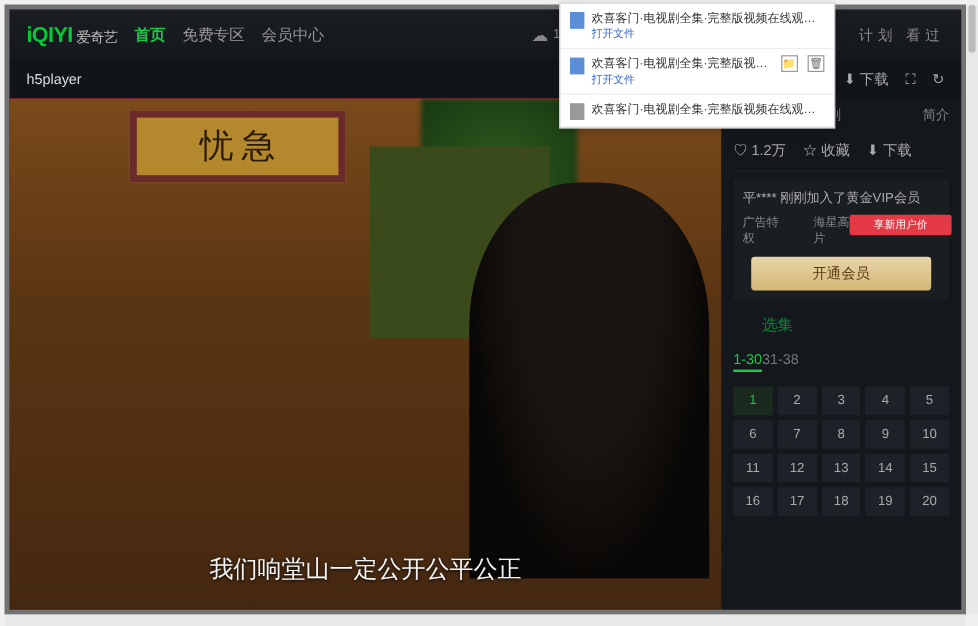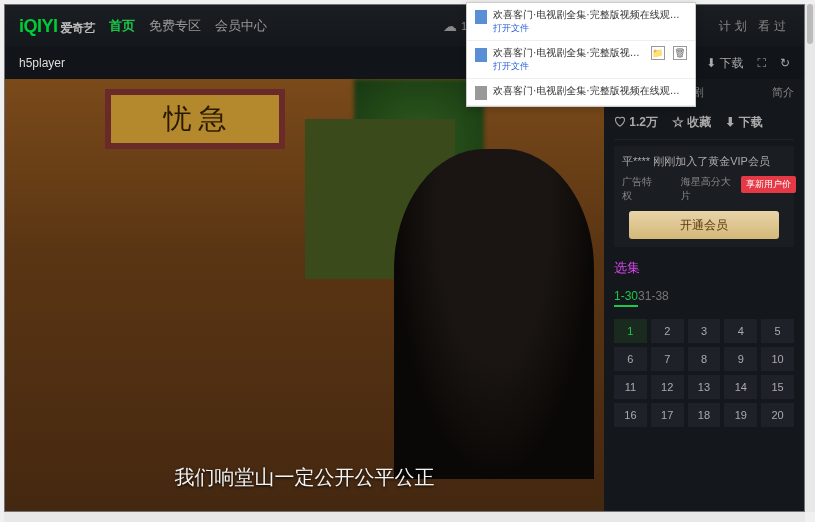--- a/index.html
+++ b/index.html
@@ -1,23 +1,23 @@
 <!DOCTYPE html>
 <html><head>
 <meta charset="utf-8">
 <style>
 * { margin: 0; padding: 0; box-sizing: border-box; }
 body { width: 815px; height: 522px; background: #f0f0f0; font-family: "Microsoft YaHei", Arial, sans-serif; overflow: hidden; position: relative; }
-.window { position: absolute; top: 4px; left: 4px; right: 10px; bottom: 10px; background: #0b0d10; border: 1px solid #737373; overflow: hidden; }
+.window { position: absolute; top: 4px; left: 4px; right: 10px; bottom: 10px; background: #0b0d10; border: 4px solid #737373; overflow: hidden; }
 .scrollbar-v { position: absolute; right: 0; top: 4px; bottom: 10px; width: 10px; background: #e8e8e8; }
 .scrollbar-v::after { content: ""; position: absolute; top: 0; left: 2px; right: 2px; height: 40px; background: #bbb; border-radius: 3px; }
 .scrollbar-h { position: absolute; left: 4px; right: 10px; bottom: 0; height: 10px; background: #e8e8e8; }
 .topbar { height: 42px; background: linear-gradient(#1a1d22,#14171b); display: flex; align-items: center; padding: 0 14px; gap: 14px; color: #aaa; font-size: 13px; }
 .logo { color: #00cc36; font-weight: 800; font-size: 18px; letter-spacing: -0.5px; display: flex; align-items: baseline; }
-.logo .cn { color: #bbb; font-size: 12px; font-weight: 700; margin-left: 3px; }
+.logo .cn { color: #bbb; font-size: 12px; font-weight: 400; margin-left: 3px; }
 .nav { color: #999; cursor: pointer; }
 .nav.active { color: #1cc749; font-weight: 600; }
 .spacer { flex: 1; }
 .weather { display: flex; align-items: center; gap: 4px; font-size: 11px; color: #888; }
 .weather .ico { font-size: 14px; }
 .dd { color: #999; font-size: 12px; }
 .topright { color: #888; font-size: 12px; letter-spacing: 4px; }
 .subbar { height: 32px; background: #111418; display: flex; align-items: center; padding: 0 14px; gap: 0; color: #888; font-size: 12px; }
 .player-name { color: #ddd; }
 .sub-right { margin-left: auto; display: flex; align-items: center; gap: 14px; }
@@ -29,28 +29,28 @@
 .plaque { position: absolute; top: 10px; left: 100px; width: 180px; height: 60px; background: #b4882c; border: 6px solid #6a2a2a; display: flex; align-items: center; justify-content: center; color: #2a1a00; font-size: 28px; font-family: serif; }
 .greenblob { position: absolute; top: 0; right: 120px; width: 130px; height: 120px; background: radial-gradient(#2e5a1e,#173812); filter: blur(2px); }
 .pixelate { position: absolute; background: repeating-conic-gradient(#9aa #000 25%, #778 0 50%) 50% / 18px 18px; mix-blend-mode: normal; }
 .p1 { top: 46px; left: 68px; width: 290px; height: 300px; }
 .p2 { top: 40px; left: 300px; width: 150px; height: 160px; background: repeating-conic-gradient(#6a7a3a 25%, #3a4a1a 0 50%) 50% / 20px 20px; }
 .silhouette { position: absolute; right: 10px; top: 70px; width: 200px; height: 330px; background: radial-gradient(ellipse at 50% 20%, #1a1512 40%, #0a0806 70%); border-radius: 90px 90px 0 0 / 120px 120px 0 0; }
 .subtitle { position: absolute; left: 0; right: 0; bottom: 20px; text-align: center; color: #f5f5f5; font-size: 20px; text-shadow: 0 1px 3px #000; }
 .sidebar { width: 200px; background: #14171b; color: #aaa; padding: 6px 10px; font-size: 12px; display: flex; flex-direction: column; gap: 6px; }
 .meta { color: #888; font-size: 11px; }
 .intro { text-align: center; color: #888; font-size: 11px; }
-.actions { display: flex; align-items: center; gap: 14px; padding: 8px 0; border-bottom: 1px solid #222; font-weight: bold; }
+.actions { display: flex; align-items: center; gap: 14px; padding: 8px 0; border-bottom: 1px solid #222; }
 .act { display: flex; align-items: center; gap: 3px; color: #aaa; cursor: pointer; }
 .vipbox { background: #1a1d22; padding: 8px; font-size: 11px; color: #888; position: relative; }
 .vipmsg { color: #aaa; margin-bottom: 6px; }
 .tags { display: flex; gap: 24px; margin-bottom: 8px; color: #888; font-size: 10px; }
 .openvip { margin: 0 auto; width: 150px; height: 28px; background: linear-gradient(#e8d4a8,#d4b878); color: #5a3a10; display: flex; align-items: center; justify-content: center; border-radius: 3px; cursor: pointer; font-size: 12px; }
-.ribbon { position: absolute; right: -2px; top: 30px; background: #e63946; color: #fff; font-size: 9px; padding: 2px 5px; border-radius: 2px; }
-.eplist-title { color: #d946ef; font-size: 13px; margin-top: 6px; }
+.ribbon { position: absolute; right: -2px; top: 30px; background: #e63946; color: #fff; font-size: 9px; padding: 2px 20px; border-radius: 2px; }
+.eplist-title { color: #15803d; font-size: 13px; margin-top: 6px; margin-left: 24px; }
 .ep-sub { color: #666; font-size: 10px; }
 .ranges { display: flex; gap: 0; margin-top: 4px; }
 .range { color: #777; cursor: pointer; padding: 2px 0; }
 .range.active { color: #1cc749; border-bottom: 2px solid #1cc749; }
 .grid { display: grid; grid-template-columns: repeat(5, 1fr); gap: 4px; margin-top: 6px; }
 .ep { height: 24px; background: #1e2228; color: #aaa; display: flex; align-items: center; justify-content: center; font-size: 11px; cursor: pointer; }
 .ep.active { color: #1cc749; background: #1a2a1e; }
 .downloads { position: absolute; top: 2px; left: 466px; width: 230px; background: #fff; border: 1px solid #ccc; box-shadow: 0 2px 8px rgba(0,0,0,0.2); font-size: 10px; color: #333; z-index: 50; }
 .dl-item { display: flex; align-items: flex-start; gap: 6px; padding: 5px 8px; border-bottom: 1px solid #eee; }
 .dl-ico { width: 12px; height: 14px; background: #5a8fd6; flex-shrink: 0; margin-top: 2px; }

